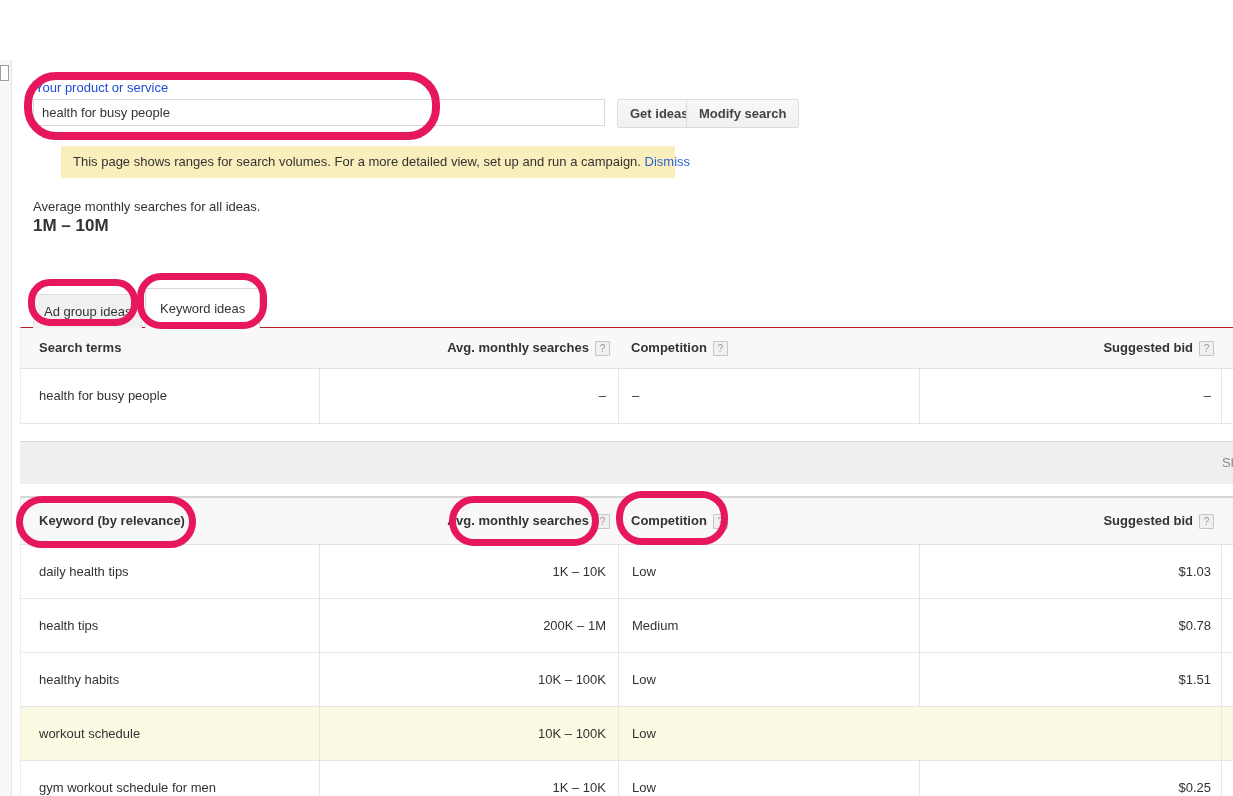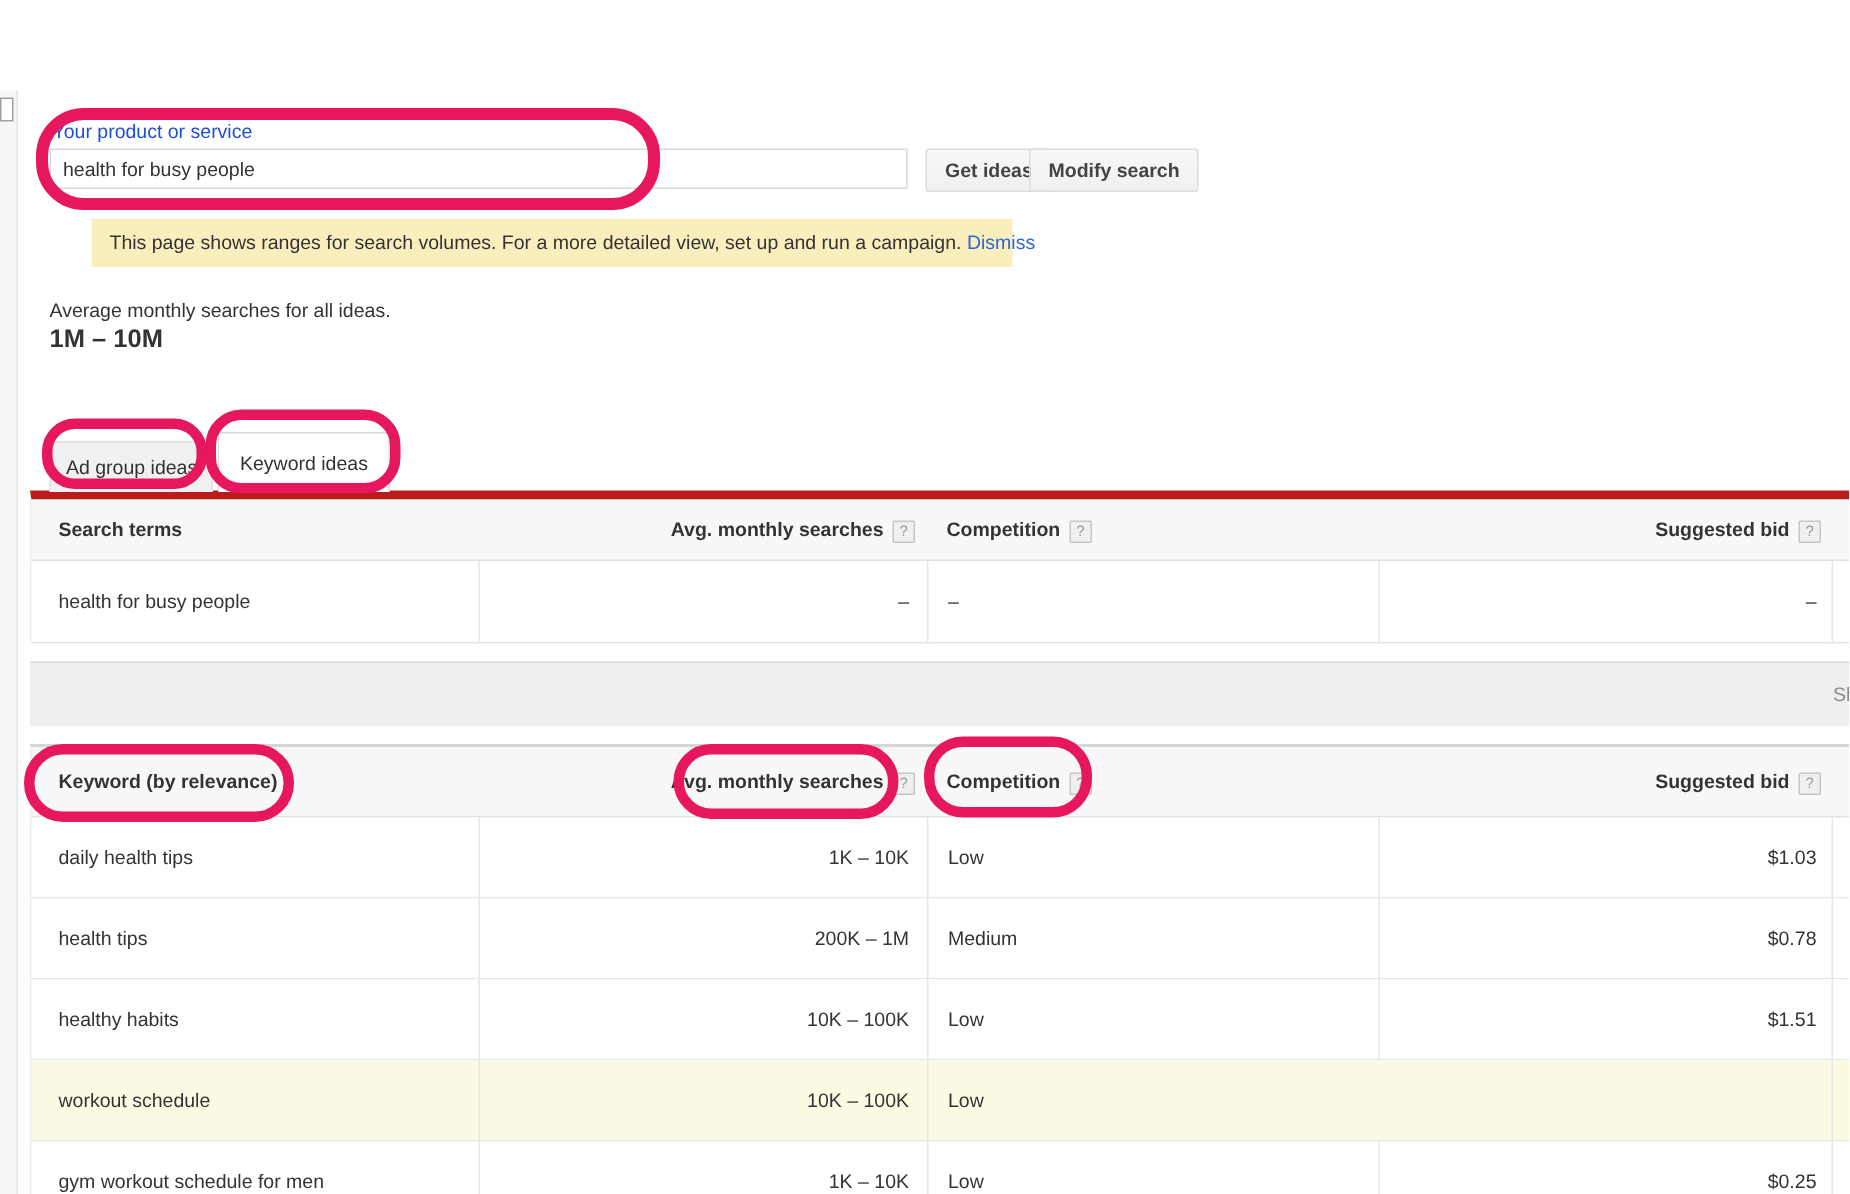--- a/index.html
+++ b/index.html
@@ -45,21 +45,21 @@
 
   
   .idea-tab { position:absolute; box-sizing:border-box; font-weight:normal; cursor:pointer; }
   .tab-adgroup { left:33px; top:294px; height:34px; line-height:33px; padding:0 10px;
     background:#f1f1f1; border:1px solid #e0e0e0; border-bottom:none; z-index:2; }
   .tab-keyword { left:145px; top:288px; height:40px; line-height:40px; padding:0 14px;
     background:#fff; border:1px solid #d8d8d8; border-bottom:none; border-radius:2px 2px 0 0; z-index:3; }
 
   
   .tbl { position:absolute; left:20px; width:1213px; border-left:1px solid #ececec; box-sizing:border-box; }
-  .tbl1 { top:327px; border-top:6px solid #b91c1c; }
+  .tbl1 { top:327px; border-top:1px solid #b91c1c; }
   .tbl2 { top:496px; border-top:2px solid #d6d6d6; }
   .thead { position:relative; background:#f8f8f8; border-bottom:1px solid #e0e0e0; font-weight:bold; }
   .tbl1 .thead { height:40px; line-height:40px; }
   .tbl2 .thead { height:46px; line-height:46px; }
   .row { position:relative; height:53px; line-height:53px; border-bottom:1px solid #e6e6e6; background:#fff; }
   .tbl1 .row { height:54px; line-height:54px; }
   .row.hl { background:#fbfbe3; }
   .cell { position:absolute; top:0; height:100%; box-sizing:border-box; overflow:hidden; white-space:nowrap; }
   .c1 { left:0; width:298px; padding-left:18px; }
   .c2 { left:298px; width:299px; text-align:right; padding-right:12px; }

